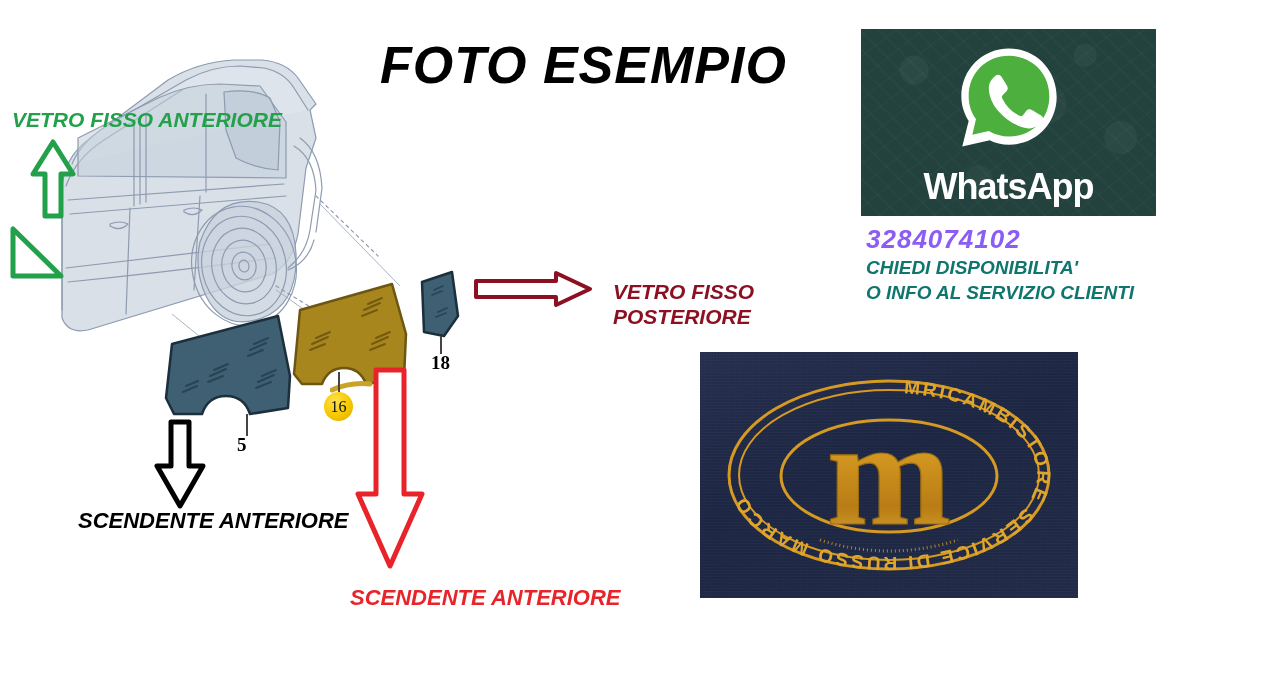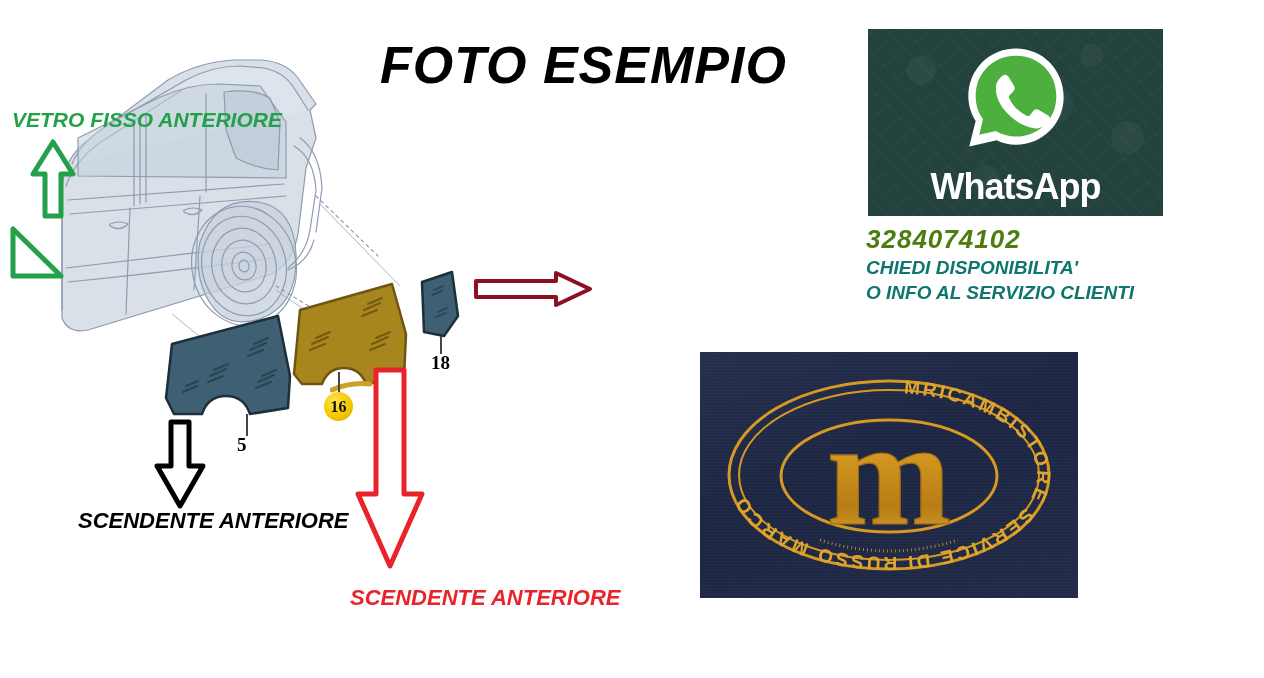--- a/index.html
+++ b/index.html
@@ -21,37 +21,36 @@
   .lbl-red{color:#e8242a;}
   .lbl-darkred{color:#8c0f22;}
 
   .lbl-vfa{left:12px;top:108px;font-size:21px;}
   .lbl-vfp{left:613px;top:280px;font-size:21px;}
   .lbl-sa{left:78px;top:508px;font-size:22px;}
   .lbl-sp{left:350px;top:585px;font-size:22px;}
 
   
   .contact{left:866px;top:224px;}
-  .phone{font-size:26px;font-weight:bold;font-style:italic;color:#4d7c0f;letter-spacing:1px;}
+  .phone{font-size:26px;font-weight:bold;font-style:italic;color:#8b5cf6;letter-spacing:1px;}
   .contact-line{font-size:19px;font-weight:bold;font-style:italic;color:#0f766e;line-height:1.32;}
 
   
   .wa-banner{
     left:861px;top:29px;width:295px;height:187px;
     background:
       radial-gradient(circle at 18% 22%, rgba(255,255,255,.045) 0 14px, transparent 15px),
       radial-gradient(circle at 76% 14%, rgba(255,255,255,.04) 0 11px, transparent 12px),
       radial-gradient(circle at 88% 58%, rgba(255,255,255,.04) 0 16px, transparent 17px),
       radial-gradient(circle at 40% 80%, rgba(255,255,255,.035) 0 13px, transparent 14px),
       radial-gradient(circle at 63% 40%, rgba(255,255,255,.03) 0 19px, transparent 20px),
       repeating-linear-gradient(45deg, rgba(255,255,255,.018) 0 2px, transparent 2px 13px),
       repeating-linear-gradient(-38deg, rgba(255,255,255,.015) 0 2px, transparent 2px 17px),
       #23423d;
     overflow:hidden;
-    margin-left:7px;
   }
   .wa-logo{position:absolute;left:50%;top:14px;transform:translateX(-50%);width:110px;height:110px;}
   .wa-word{
     position:absolute;left:0;right:0;bottom:8px;text-align:center;
     color:#ffffff;font-size:36px;font-weight:bold;letter-spacing:-1px;
   }
 
   
   .shop-logo{
     left:700px;top:352px;width:378px;height:246px;
@@ -64,21 +63,21 @@
 
   
   .part{position:absolute;}
   .callout-num{
     position:absolute;color:#000;font-weight:bold;font-size:19px;
     font-family:"Liberation Serif", serif;
   }
   .badge16{
     position:absolute;left:324px;top:392px;width:29px;height:29px;border-radius:50%;
     background:radial-gradient(circle at 38% 32%, #ffe14d 0%, #f6c800 55%, #d9a500 100%);
-    color:#111;font-size:16px;font-weight:bold;
+    color:#111;font-size:16px;font-weight:normal;
     display:flex;align-items:center;justify-content:center;
     font-family:"Liberation Serif", serif;
   }
 </style>
 </head>
 <body>
 
 <div class="stage">
 
   <svg class="abs" style="left:48px;top:18px;" width="400" height="340" viewBox="0 0 400 340">
@@ -195,20 +194,22 @@
   </svg>
 
   <svg class="abs" style="left:352px;top:366px;" width="76" height="206" viewBox="0 0 76 206">
     <path d="M24 4 L52 4 L52 128 L70 128 L38 200 L6 128 L24 128 Z" fill="#ffffff" stroke="#e8242a" stroke-width="5" stroke-linejoin="round"></path>
   </svg>
 
   <div class="abs title-main">FOTO ESEMPIO</div>
 
   <div class="abs lbl lbl-green lbl-vfa">VETRO FISSO ANTERIORE</div>
 
+  <div class="abs lbl lbl-darkred lbl-vfp">VETRO FISSO
+POSTERIORE</div>
 
   <div class="abs lbl lbl-black lbl-sa">SCENDENTE ANTERIORE</div>
 
   <div class="abs lbl lbl-red lbl-sp">SCENDENTE ANTERIORE</div>
 
   <div class="abs wa-banner">
     <svg class="wa-logo" viewBox="0 0 120 120">
       <path d="M60 6 C31 6 8 29 8 58 c0 10 3 19 8 27 L9 113 l30 -7 c6 3 13 5 21 5
                c29 0 52 -23 52 -52 C112 29 89 6 60 6 Z" fill="#ffffff"></path>
       <path d="M60 14 C35 14 16 33 16 58 c0 10 3 18 8 25 l-4 17 l18 -4 c7 4 14 6 22 6

